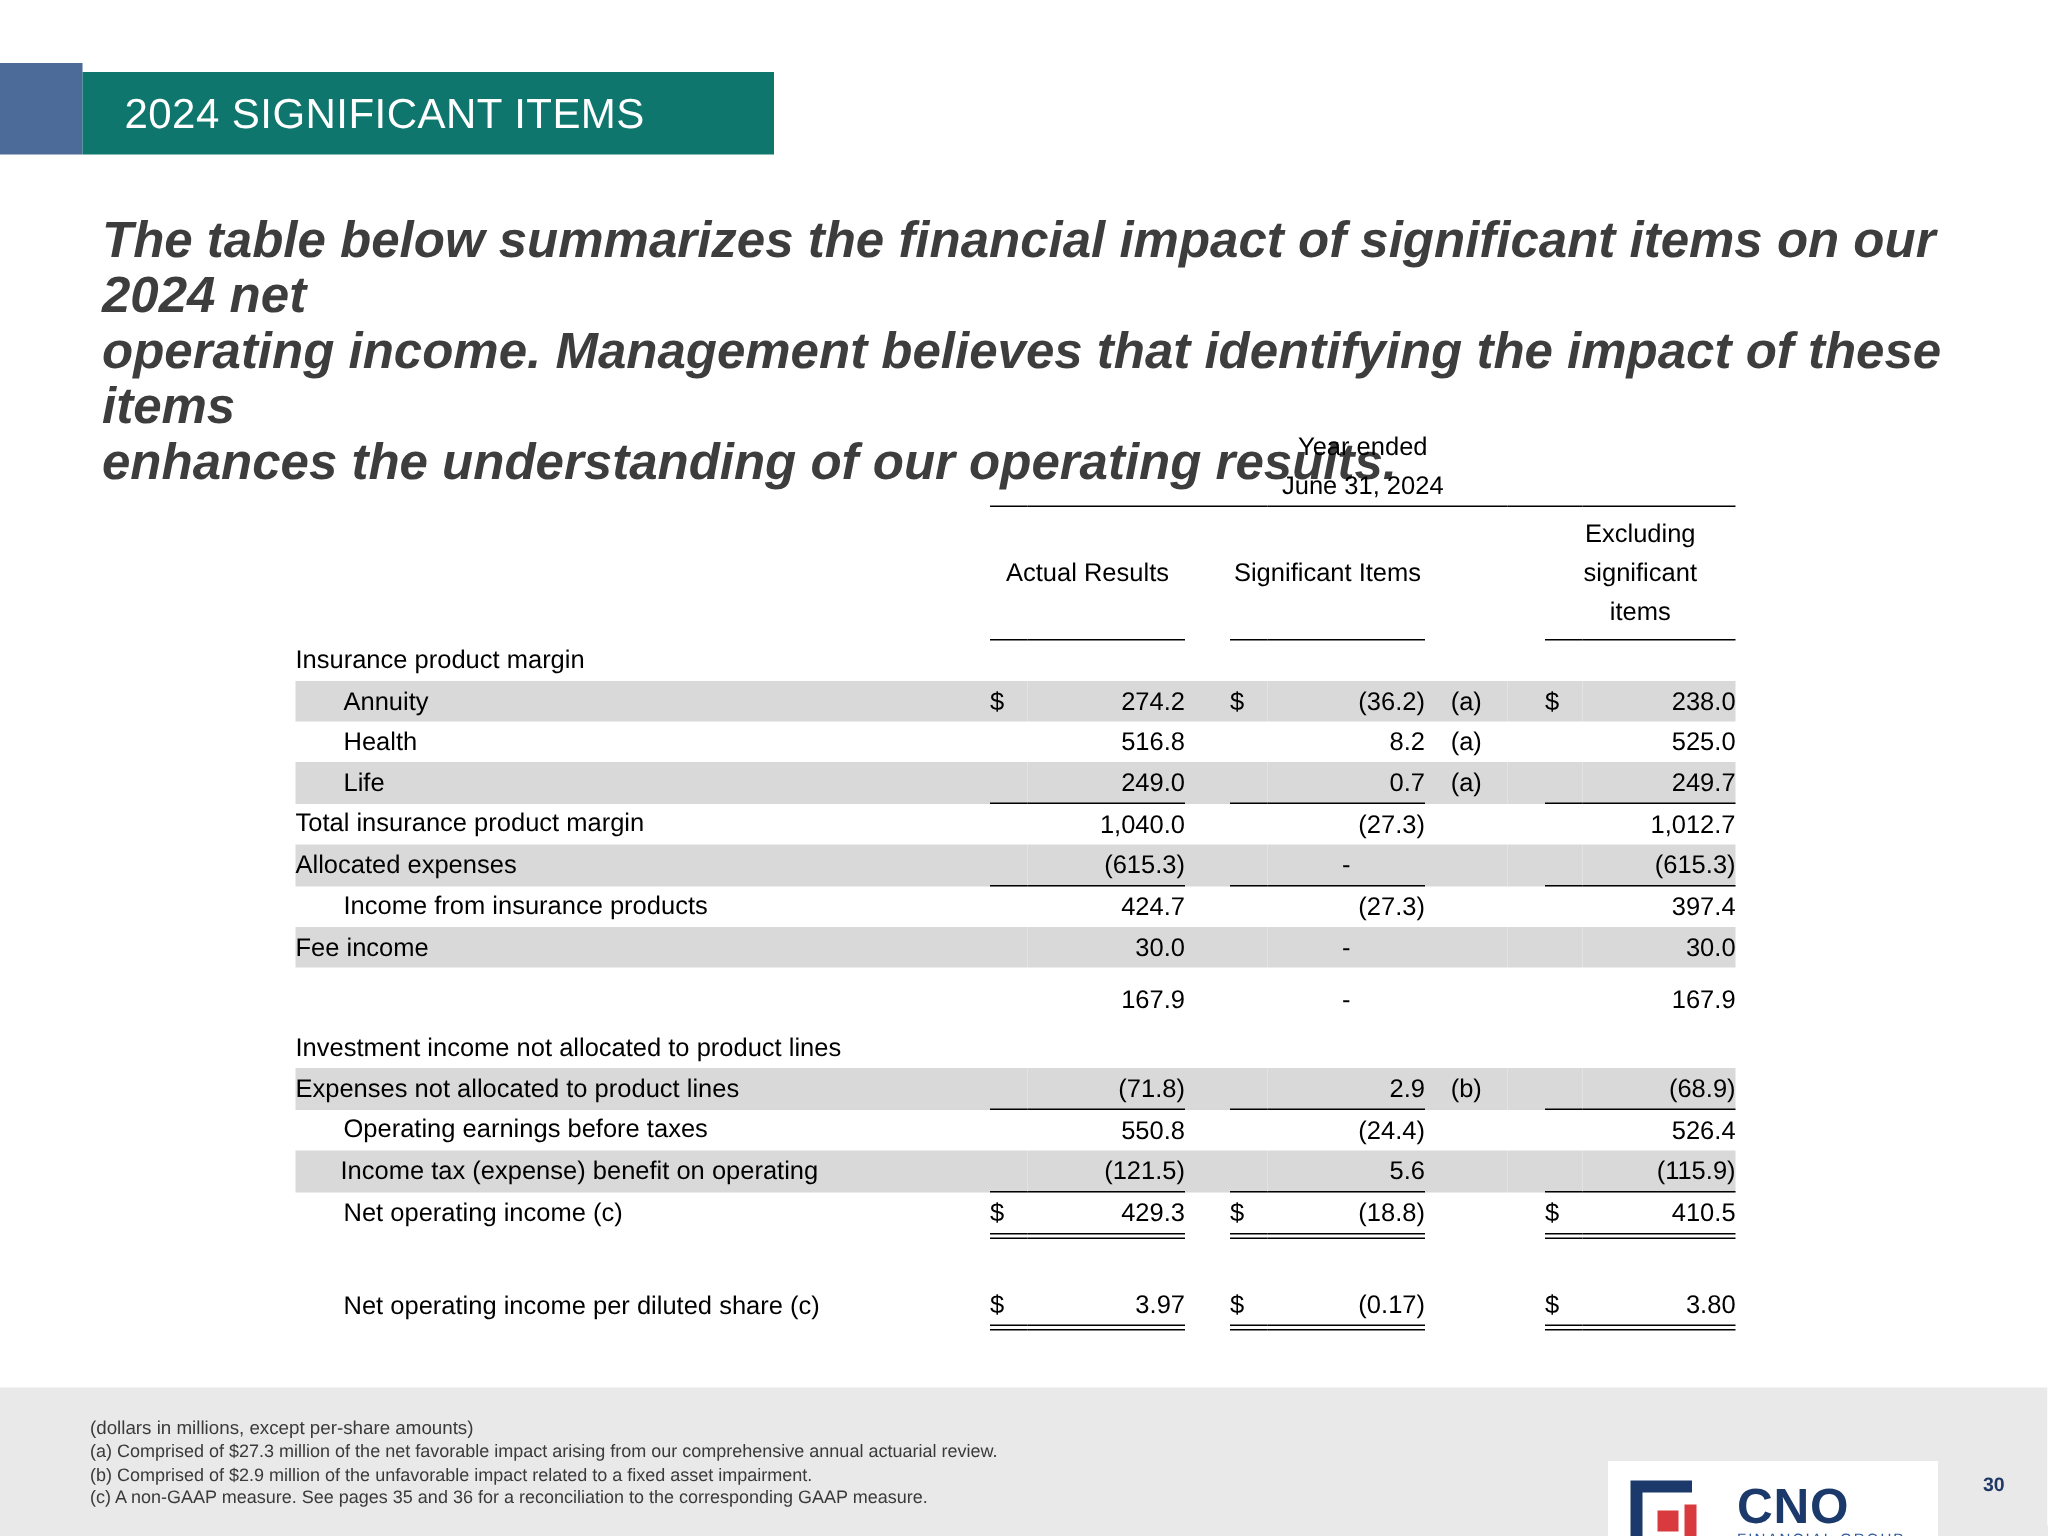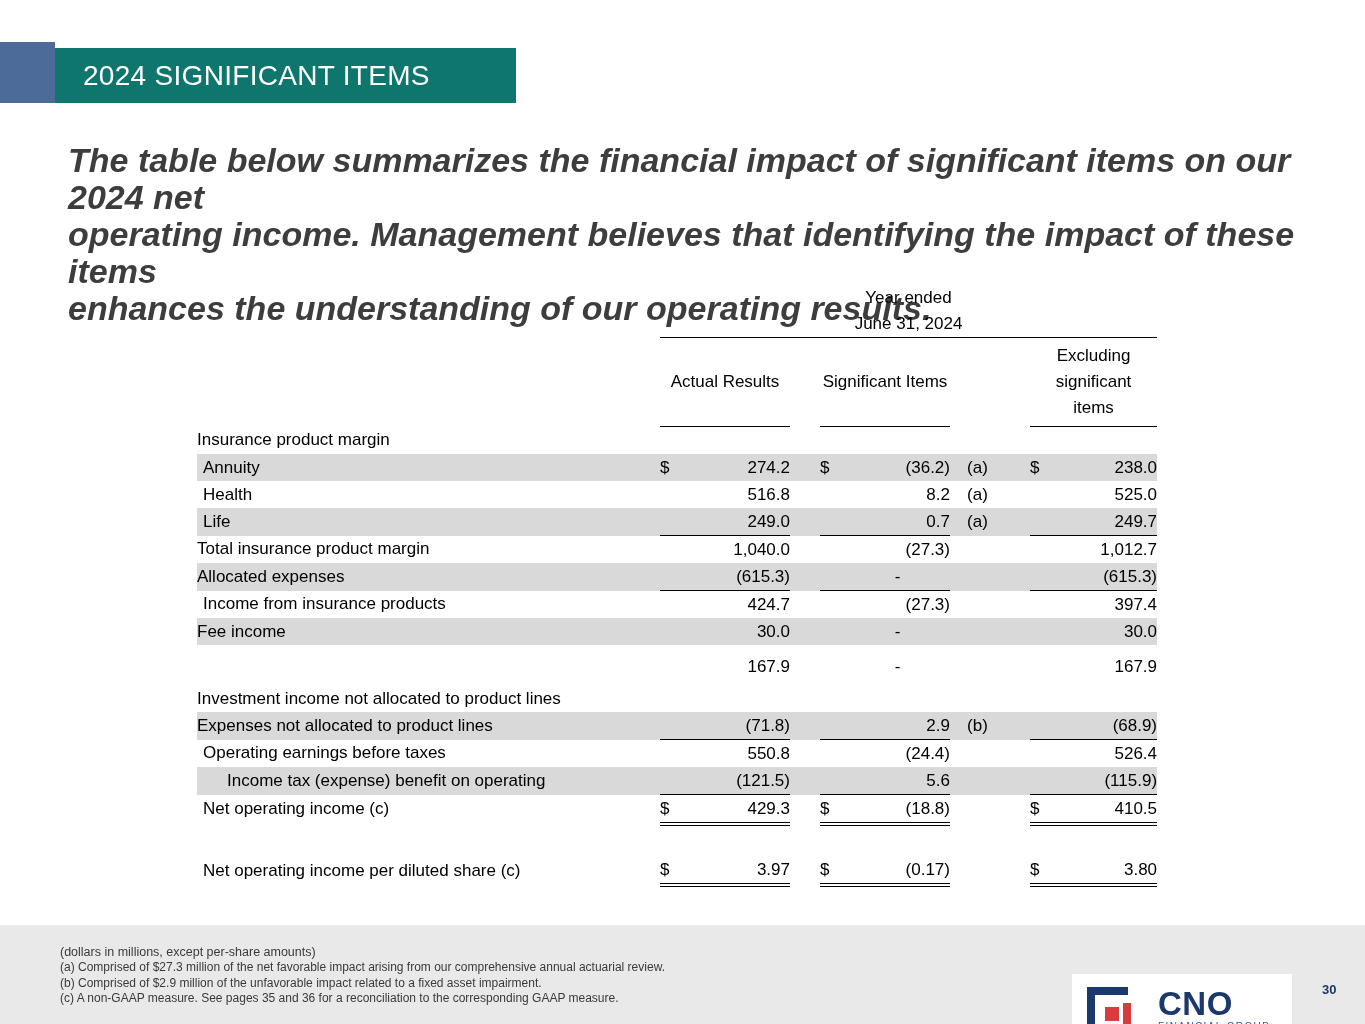--- a/index.html
+++ b/index.html
@@ -26,21 +26,21 @@
     text-align:center; white-space:pre-line; line-height:26px;
     border-bottom:1.5px solid #000; padding-bottom:3px; vertical-align:bottom;
   }
   tr.colhead-row td { height:88px; }
   td.colhead {
     text-align:center; vertical-align:bottom; white-space:pre-line;
     line-height:26px; border-bottom:1.5px solid #000; padding-bottom:2px;
   }
   tr.shaded td { background:#d9d9d9; }
   td.label { text-align:left; padding-left:4px; white-space:nowrap; }
-  td.label.ind1 { padding-left:6px; }
+  td.label.ind1 { padding-left:32px; }
   td.label.ind2 { padding-left:30px; }
   td.dollar { text-align:left; padding-left:15px; }
   td.val { text-align:right; padding-right:7px; white-space:nowrap; }
   td.val.dash { text-align:center; padding-right:0; }
   td.note { text-align:center; padding-left:18px; }
   td.u1 { border-bottom:1.5px solid #000; }
   td.u2 { border-bottom:4px double #000; }
   tr.tall td { height:55px; }
   tr.tall td.label { vertical-align:bottom; padding-bottom:3px; }
   tr.tall td.dollar, tr.tall td.val, tr.tall td.note { vertical-align:top; padding-top:12px; }

